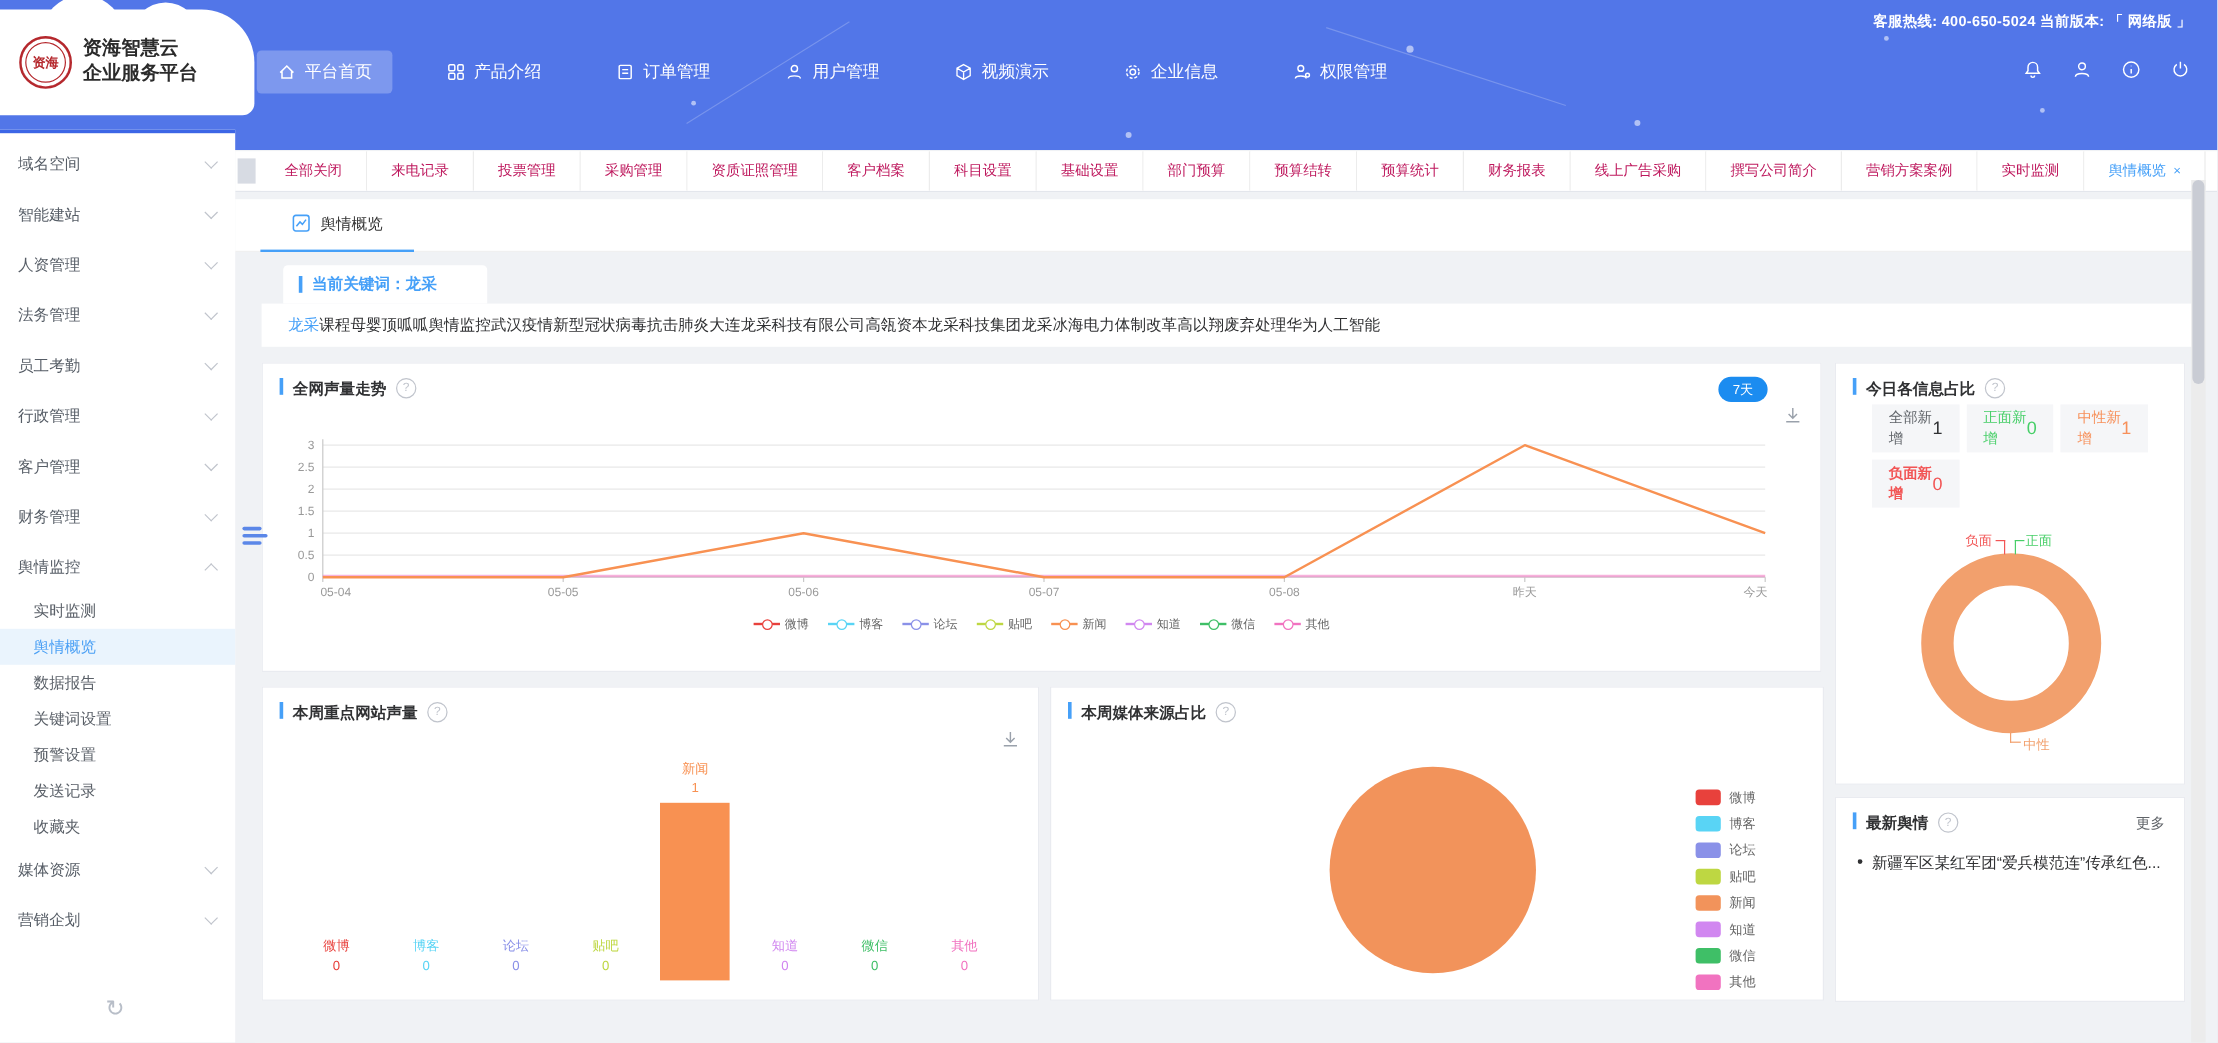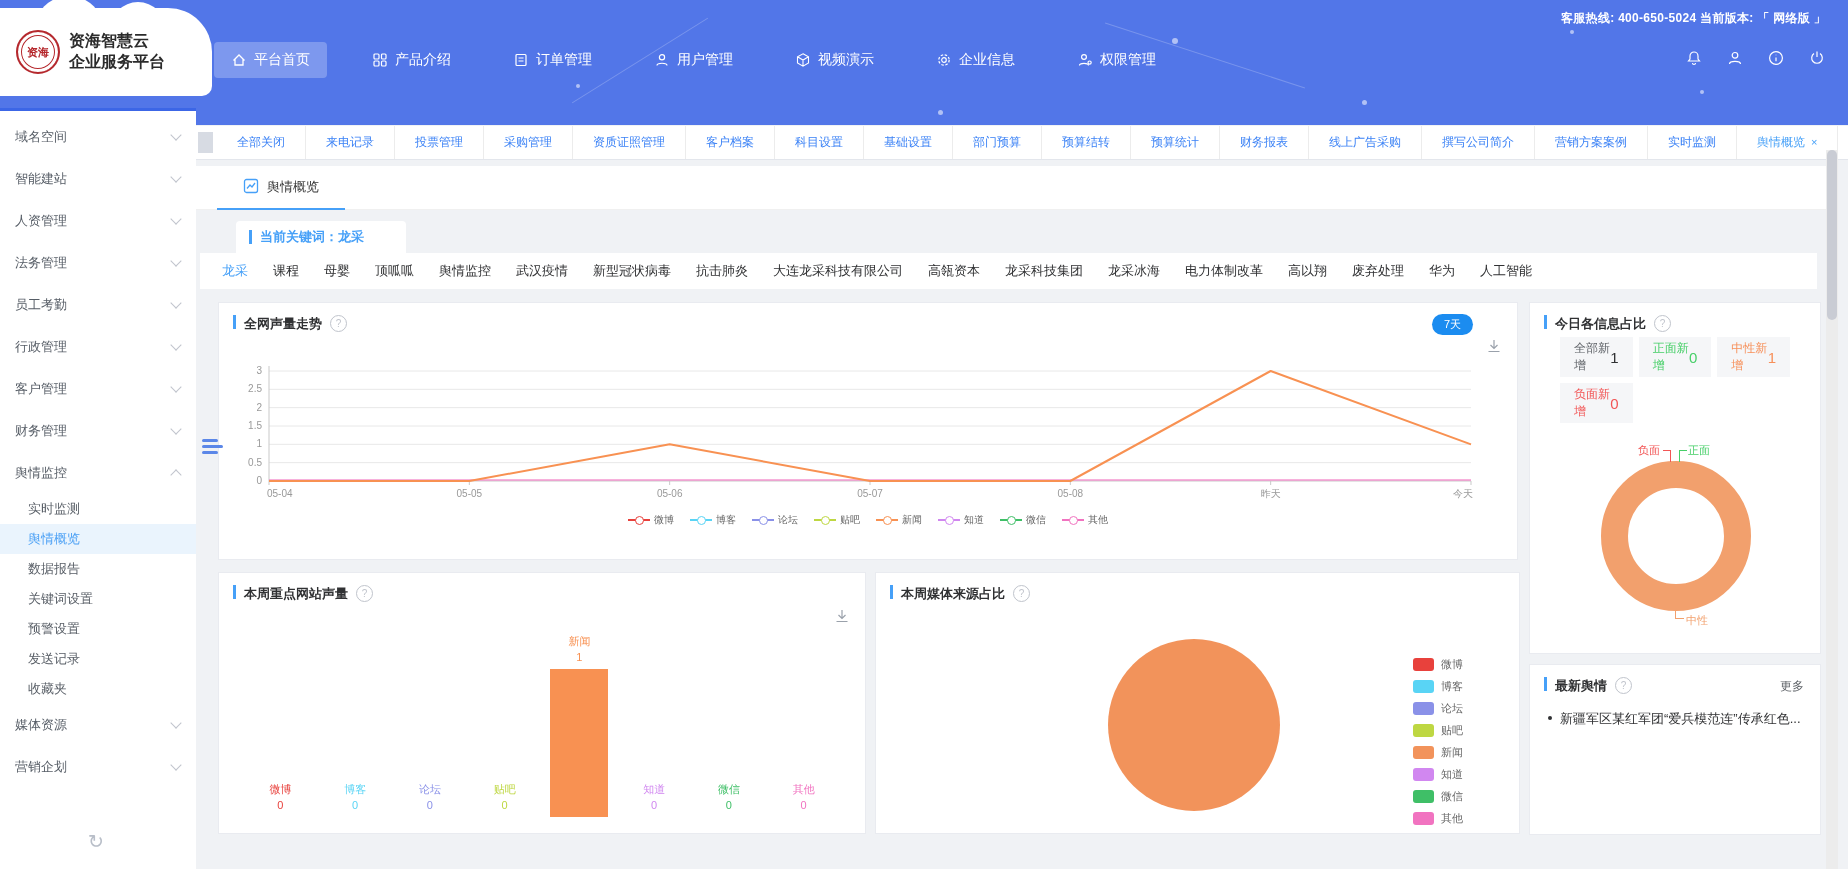--- a/index.html
+++ b/index.html
@@ -43,33 +43,33 @@
   .chev{width:7px;height:7px;border-right:1px solid #c0c4cc;border-bottom:1px solid #c0c4cc;display:block;}
   .chev.down{transform:rotate(45deg);margin-top:-4px;}
   .chev.up{transform:rotate(-135deg);margin-top:4px;}
   .refresh{position:absolute;left:88px;bottom:16px;font-size:19px;color:#b8bec8;cursor:pointer;}
   .handle{position:absolute;left:201px;top:437px;width:24px;height:19px;z-index:6;cursor:pointer;}
   
   .main{position:absolute;left:196px;top:126px;right:0;bottom:0;background:#f0f2f5;}
   .tabbar{position:absolute;top:0;left:0;right:0;height:33px;background:#fff;border-bottom:1px solid #e3e6ec;
     display:flex;align-items:stretch;overflow:hidden;}
   .tstub{width:15px;background:#d7dbe3;margin:6px 4px 6px 2px;cursor:pointer;}
-  .tab{padding:0 20px;line-height:32px;font-size:12px;color:#3b82f6;border-right:1px solid #ececec;
+  .tab{padding:0 20px;line-height:32px;font-size:12px;color:#be185d;border-right:1px solid #ececec;
     white-space:nowrap;cursor:pointer;background:#fff;}
   .tab.on{color:#46a0f8;}
   .tab.on .tx{margin-left:6px;font-size:11px;}
   .strip{position:absolute;top:40px;left:0;width:1639px;height:43px;background:#fff;border-bottom:1px solid #f0f0f0;}
   .sec-tab{margin-left:21px;width:128px;height:42px;border-bottom:2px solid #46a0f8;
     display:flex;align-items:center;justify-content:center;gap:8px;font-size:13px;color:#333;cursor:pointer;}
   .kwtab{position:absolute;top:95px;left:40px;width:170px;height:32px;background:#fff;border-radius:4px 4px 0 0;
     display:flex;align-items:center;padding-left:13px;box-sizing:border-box;}
   .kwbar{width:3px;height:14px;background:#46a0f8;margin-right:8px;}
   .kwtitle{color:#46a0f8;font-size:13px;font-weight:bold;}
-  .kwrow{position:absolute;top:127px;left:4px;width:1617px;height:36px;background:#fff;
-    display:flex;align-items:center;gap:25px;padding:0 22px;box-sizing:border-box;font-size:13px;color:#303133;}
+  .kwrow{position:absolute;top:127px;left:22px;width:1617px;height:36px;background:#fff;
+    display:flex;align-items:center;padding:0 22px;box-sizing:border-box;font-size:13px;color:#303133;}
   .kw{cursor:pointer;white-space:nowrap;}
   .kw.on{color:#46a0f8;}
   .card{position:absolute;background:#fff;border:1px solid #e9ebf0;box-sizing:border-box;}
   .c-trend{top:176px;left:22px;width:1300px;height:258px;}
   .c-stats{top:176px;left:1333px;width:292px;height:352px;}
   .c-bars{top:446px;left:22px;width:648px;height:262px;}
   .c-pie{top:446px;left:679px;width:645px;height:262px;}
   .c-news{top:538px;left:1333px;width:292px;height:171px;}
   .trow{display:flex;align-items:flex-start;padding:12px 14px 0 14px;}
   .tbar{width:3px;height:14px;background:#46a0f8;margin-right:8px;}
@@ -468,21 +468,21 @@
           </div>
         <div class="sbox">
             <span class="sl" style="color: rgb(71, 207, 104);">正面新增</span>
             <span class="sv" style="color: rgb(71, 207, 104);">0</span>
           </div>
         <div class="sbox">
             <span class="sl" style="color: rgb(247, 144, 90);">中性新增</span>
             <span class="sv" style="color: rgb(247, 144, 90);">1</span>
           </div>
         <div class="sbox">
-            <span class="sl" style="color: rgb(242, 85, 85);">负面新增</span>
+            <span class="sl" style="color: rgb(242, 85, 85); font-weight: bold;">负面新增</span>
             <span class="sv" style="color: rgb(242, 85, 85);">0</span>
           </div>
       </div>
       <div class="donut" id="donut-ring" style="border-color: rgb(242, 160, 109);"></div>
       <span class="dlab" id="dl-neg" style="left: 108px; top: 140px; color: rgb(242, 85, 85);">负面</span>
       <span class="dlab" id="dl-pos" style="left: 158px; top: 140px; color: rgb(71, 207, 104);">正面</span>
       <span class="dlab" id="dl-neu" style="left: 156px; top: 310px; color: rgb(242, 160, 109);">中性</span>
       <i class="conn" id="cn1" style="left: 133px; top: 147px; width: 8px; height: 1px; background: rgb(242, 85, 85);"></i>
       <i class="conn" id="cn2" style="left: 140px; top: 147px; width: 1px; height: 12px; background: rgb(242, 85, 85);"></i>
       <i class="conn" id="cp1" style="left: 149px; top: 147px; width: 8px; height: 1px; background: rgb(71, 207, 104);"></i>

